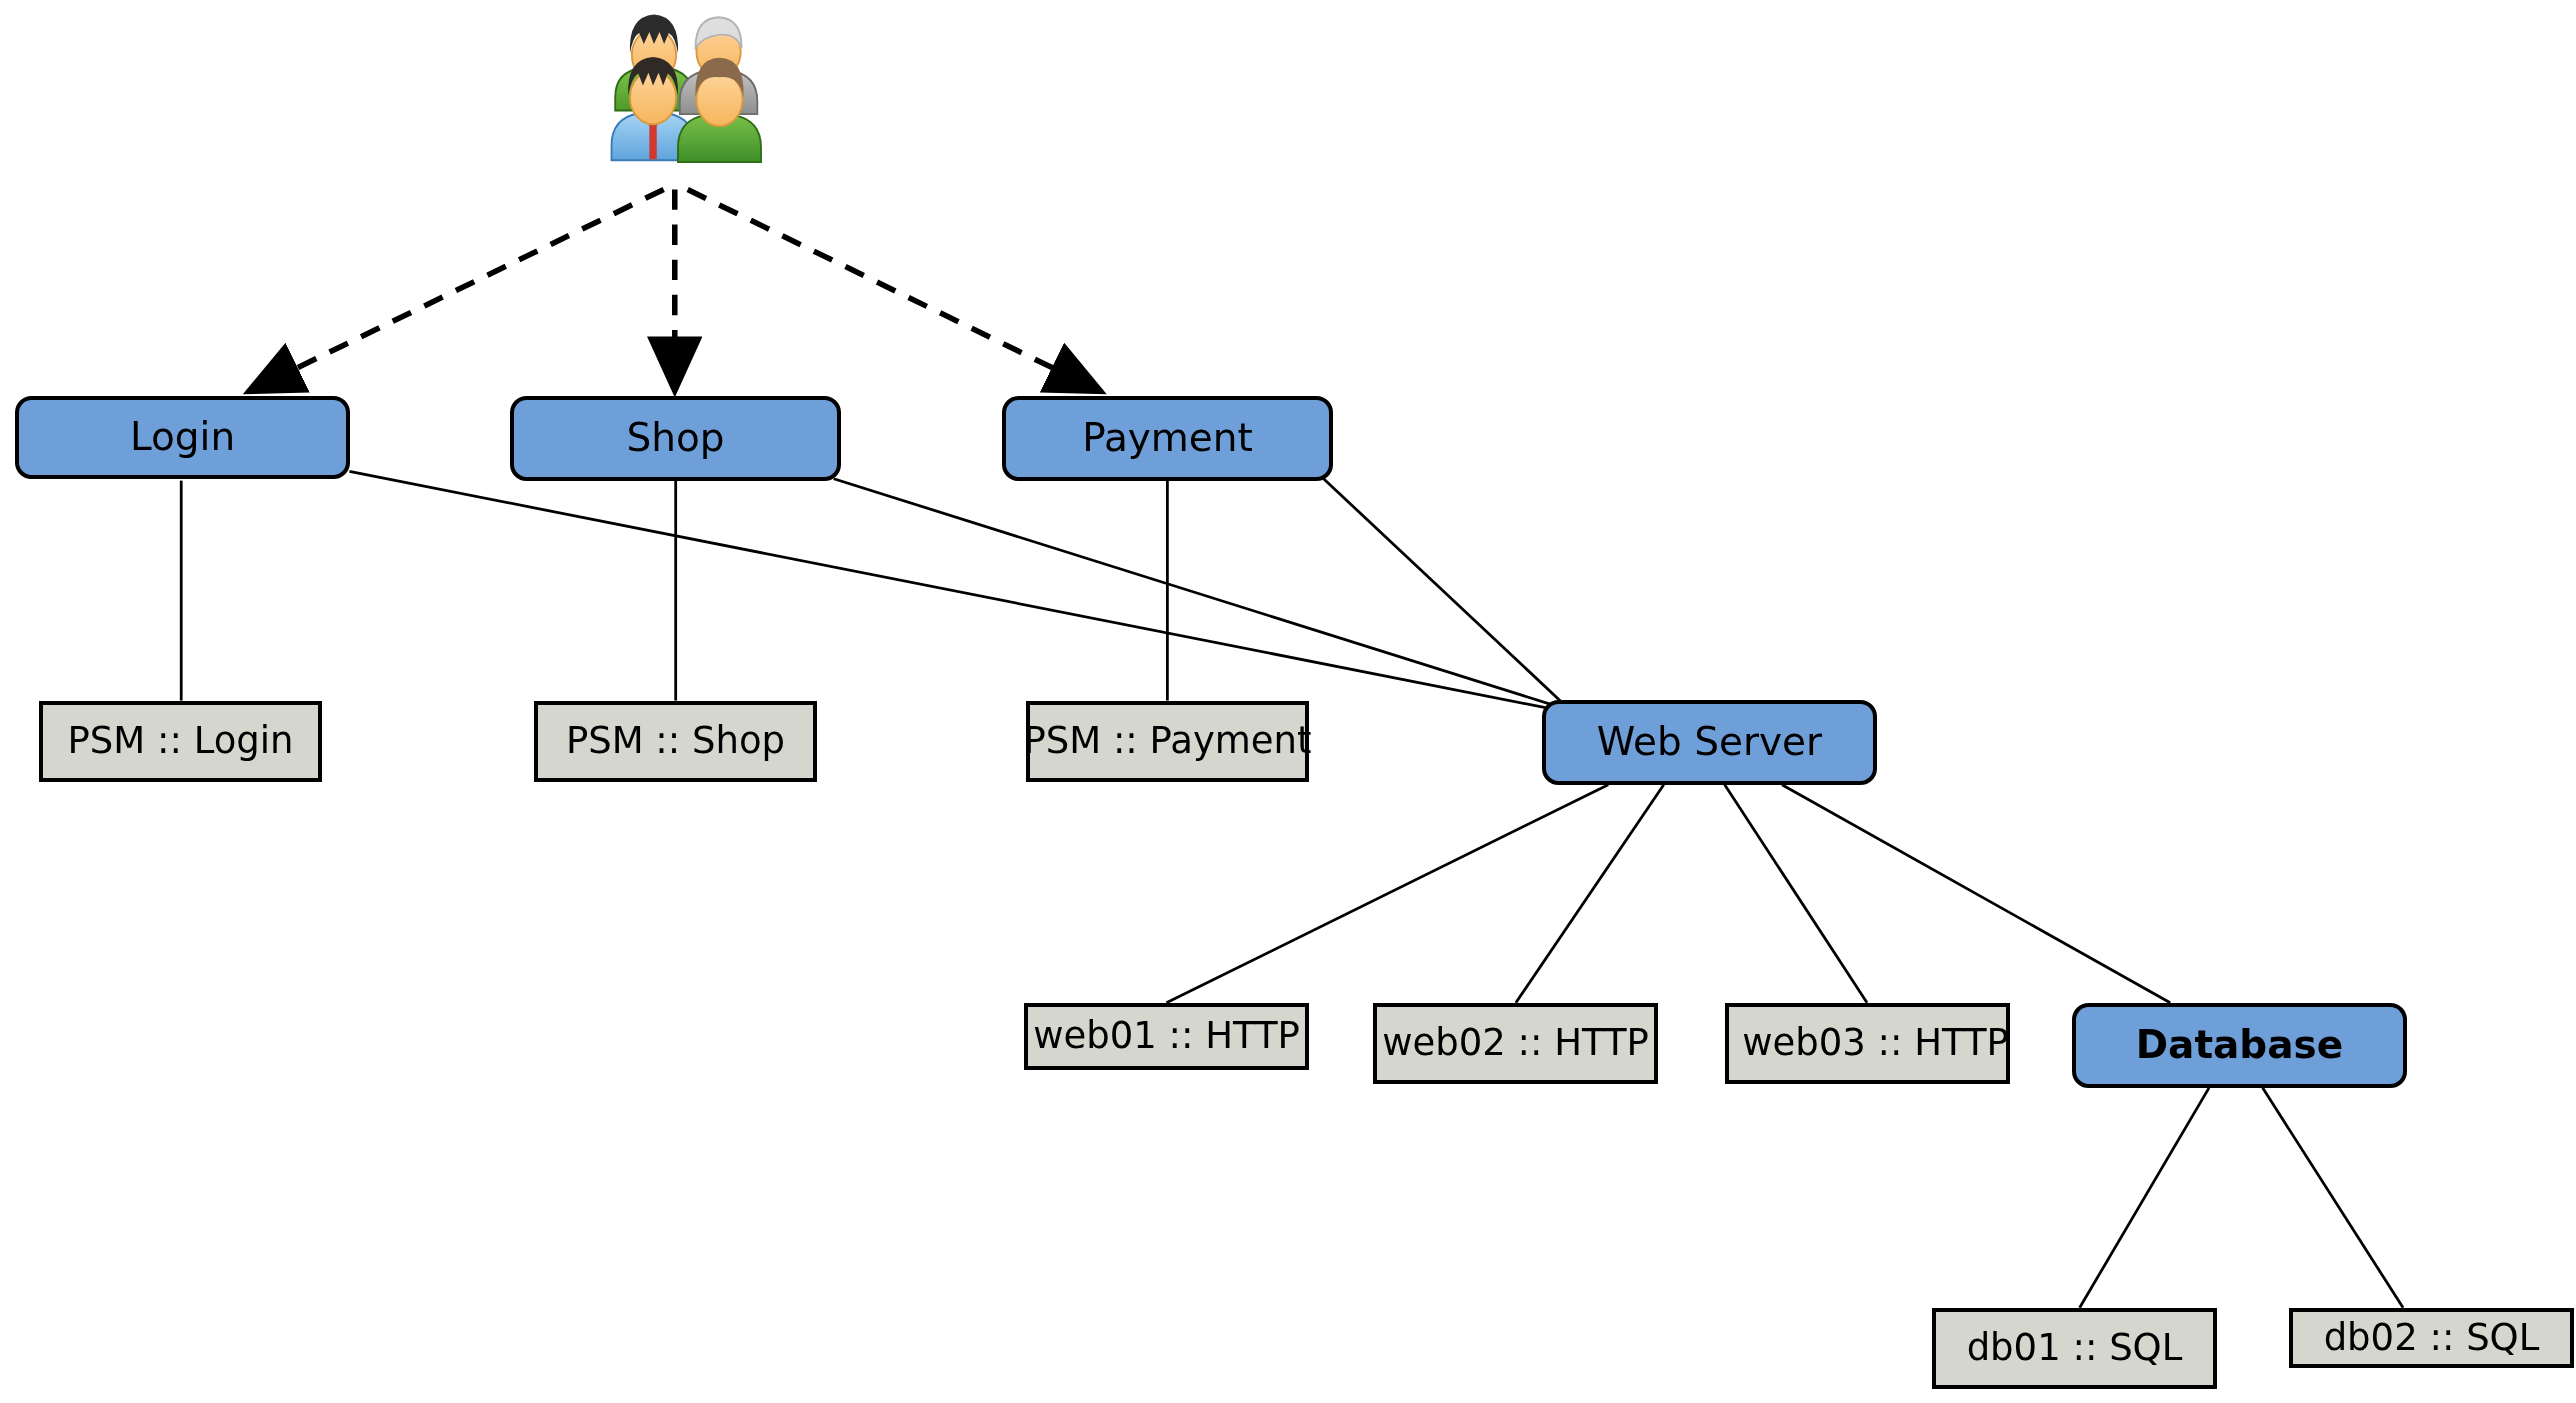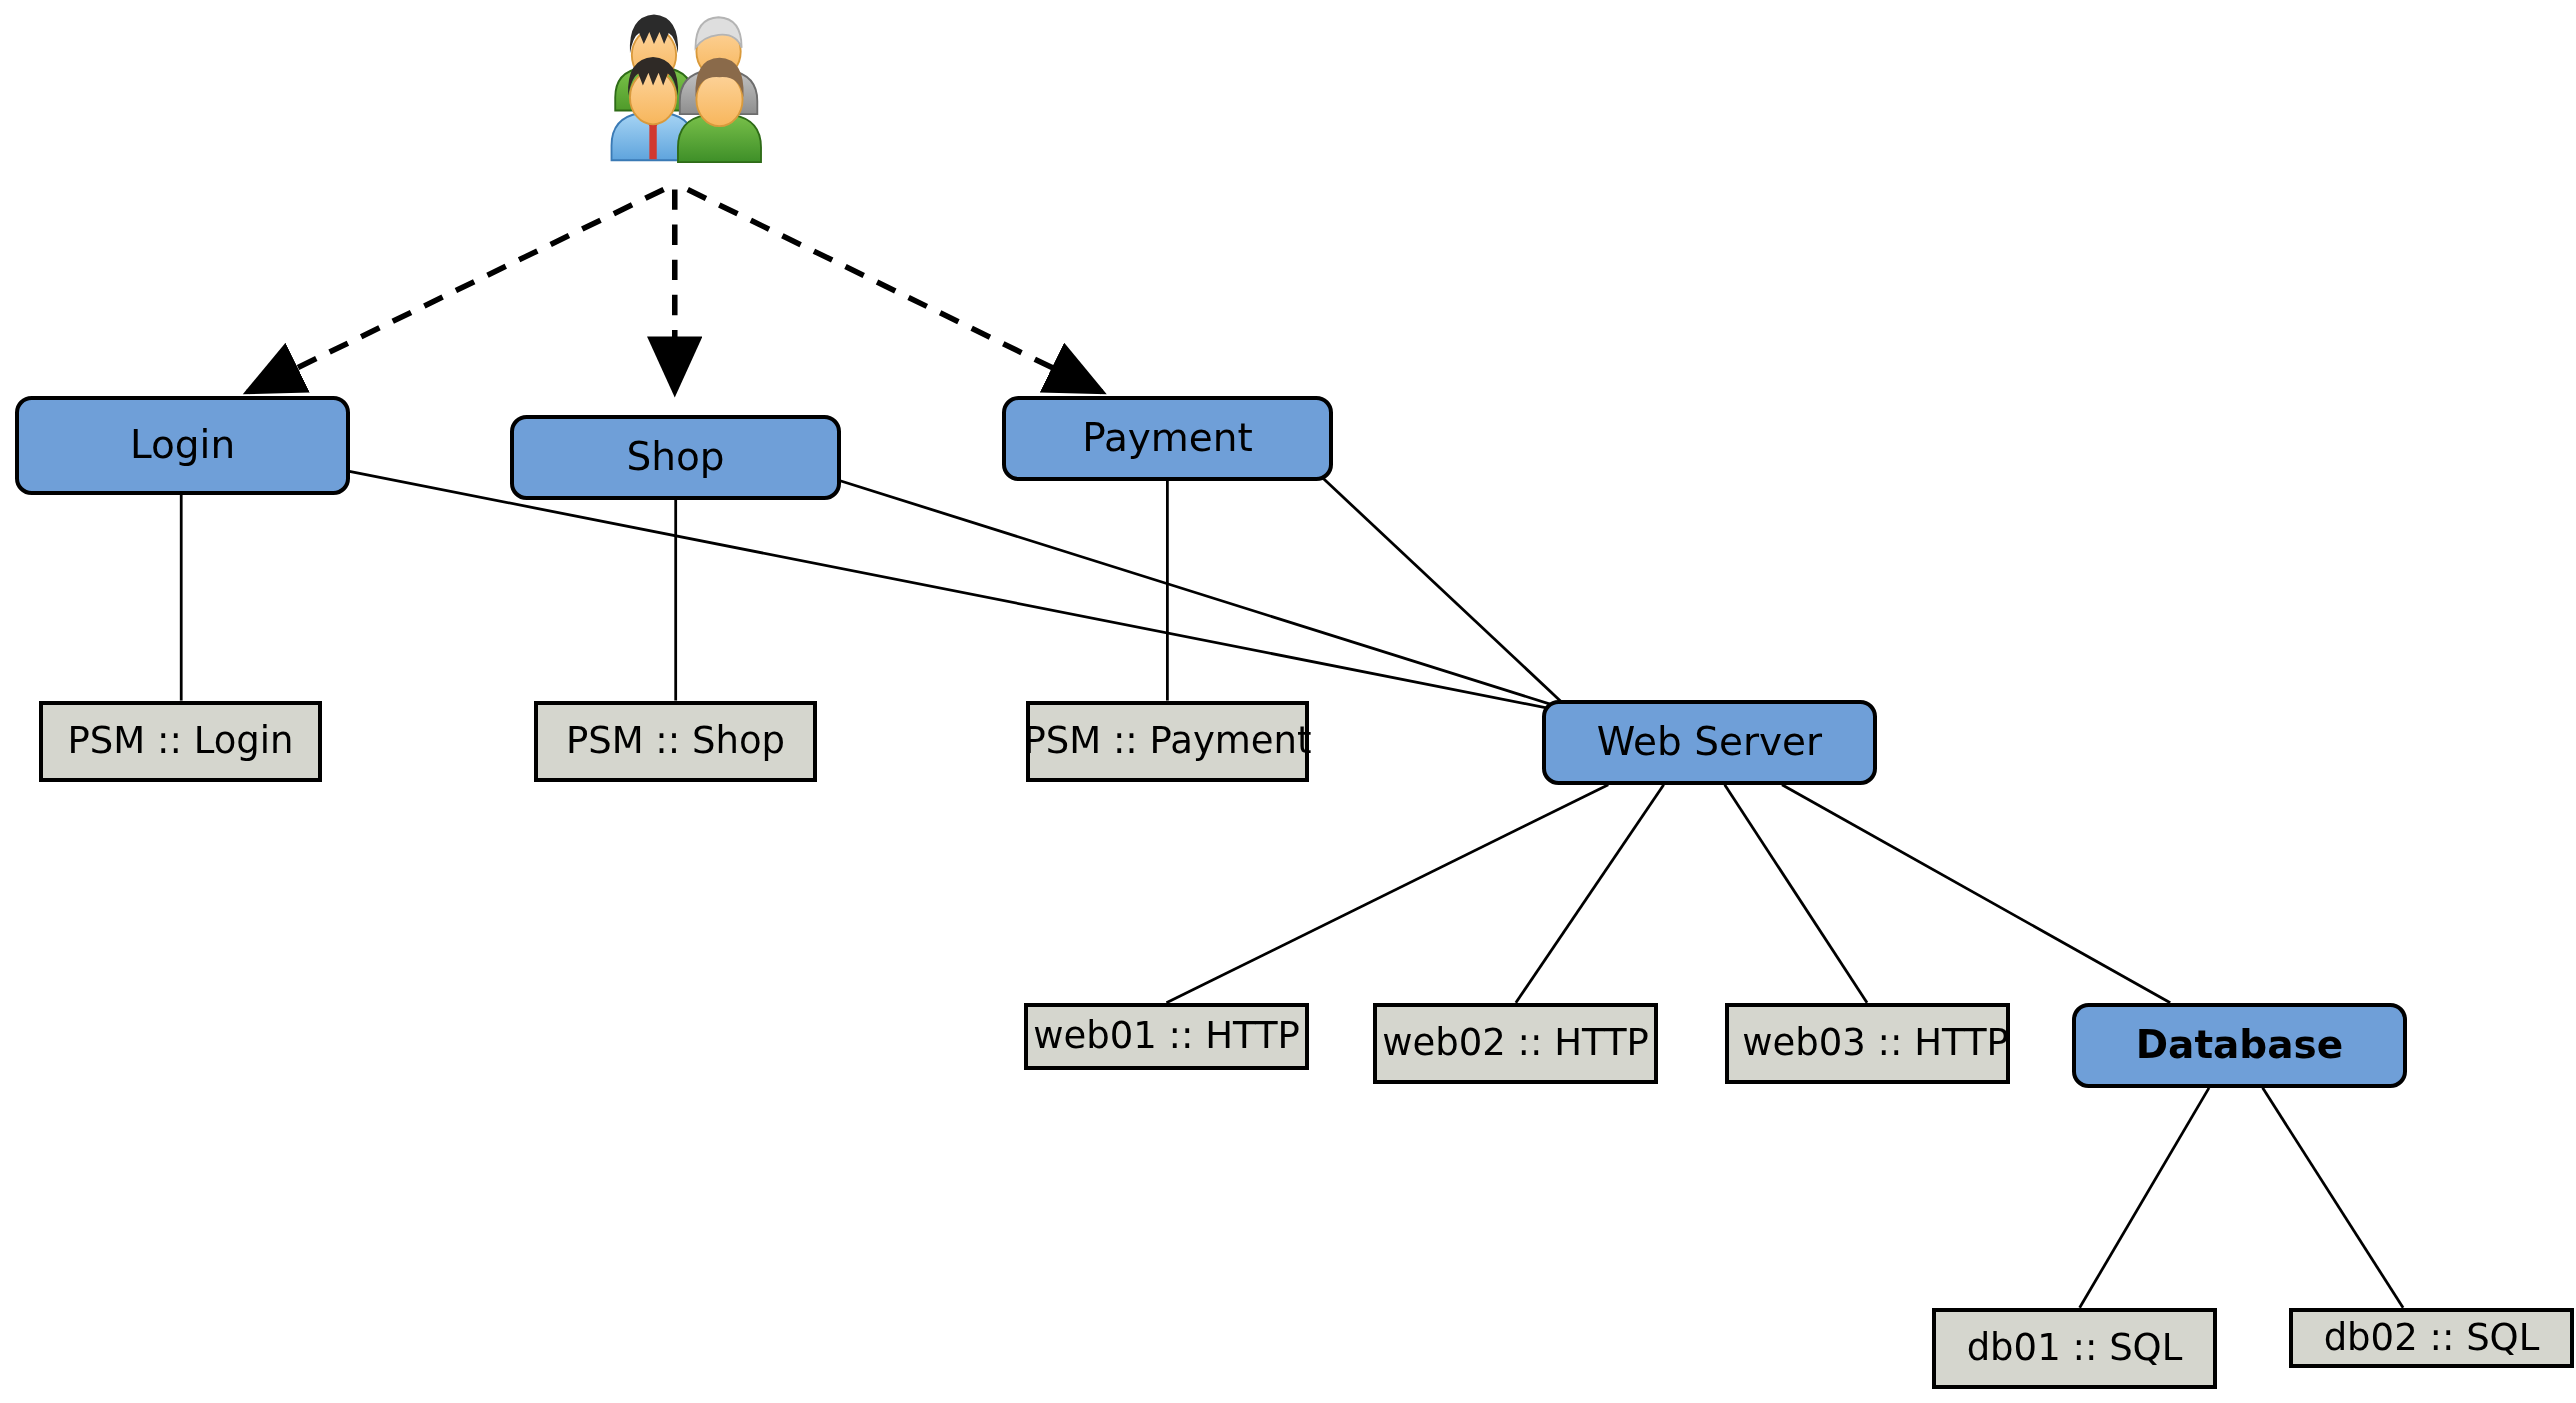--- a/index.html
+++ b/index.html
@@ -135,24 +135,24 @@
 
       <g>
         <path d="M104,152 q0,-30 30,-35 h30 q30,5 30,35 v16 h-90 z" fill="url(#green2G)" stroke="#2e6b17" stroke-width="2"></path>
         <ellipse cx="149" cy="100" rx="25" ry="29" fill="url(#skinG)" stroke="#d99a3c" stroke-width="2"></ellipse>
         <path d="M123,98 q-2,-42 26,-43 q28,1 26,43 q-4,-24 -26,-22 q-22,-2 -26,22 z" fill="#8a6a4a"></path>
       </g>
     </svg>
   </div>
 
   <div id="nodes-group">
-      <div class="node node-component" style="left: 15px; top: 396px; width: 335px; height: 99px;">
+      <div class="node node-component" style="left: 15px; top: 396px; width: 335px; height: 83px;">
         <span>Login</span>
       </div>
-      <div class="node node-component" style="left: 510px; top: 396px; width: 331px; height: 85px; margin-top: 19px;">
+      <div class="node node-component" style="left: 510px; top: 396px; width: 331px; height: 85px;">
         <span>Shop</span>
       </div>
       <div class="node node-component" style="left: 1002px; top: 396px; width: 331px; height: 85px;">
         <span>Payment</span>
       </div>
       <div class="node node-artifact" style="left: 39px; top: 701px; width: 283px; height: 81px;">
         <span>PSM :: Login</span>
       </div>
       <div class="node node-artifact" style="left: 534px; top: 701px; width: 283px; height: 81px;">
         <span>PSM :: Shop</span>

